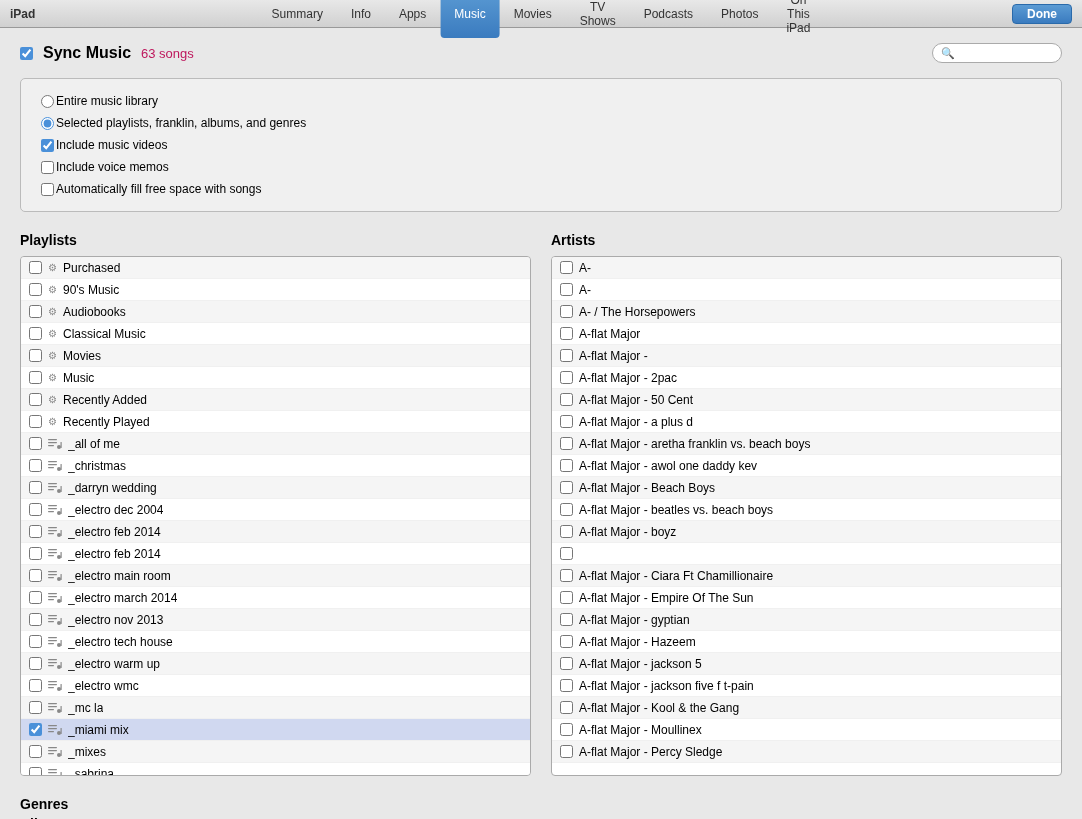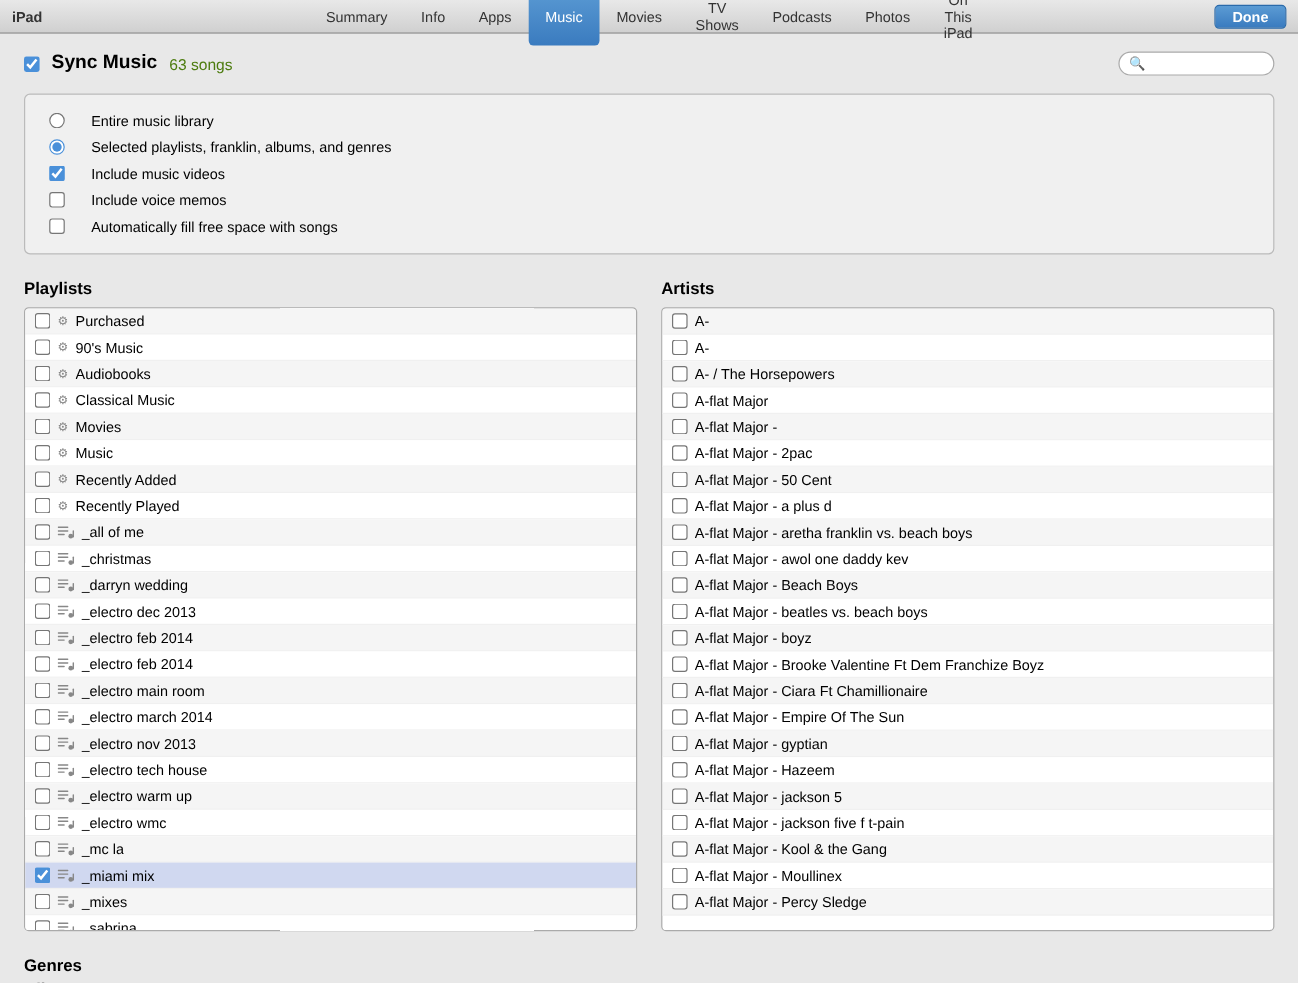--- a/index.html
+++ b/index.html
@@ -78,21 +78,21 @@
       margin-bottom: 15px;
       gap: 10px;
     }
     .sync-title {
       font-size: 16px;
       font-weight: bold;
       color: #000;
     }
     .song-count {
       font-size: 13px;
-      color: #4d7c0f;
+      color: #be185d;
     }
     .search-box {
       margin-left: auto;
       background: white;
       border: 1px solid #aaa;
       border-radius: 10px;
       padding: 2px 8px;
       width: 130px;
       font-size: 12px;
       display: flex;
@@ -109,22 +109,22 @@
     
     .options-panel {
       background: #f0f0f0;
       border: 1px solid #bbb;
       border-radius: 5px;
       padding: 15px 20px;
       margin-bottom: 20px;
     }
     .radio-row, .checkbox-row {
       display: flex;
-      align-items: flex-start;
-      gap: 22px;
+      align-items: flex-end;
+      gap: 2px;
       margin-bottom: 8px;
       font-size: 12px;
     }
     .radio-row:last-child, .checkbox-row:last-child {
       margin-bottom: 0;
     }
 
     
     .two-col {
       display: flex;
@@ -367,21 +367,21 @@
           <input type="checkbox" class="item-checkbox" style="">
           <span class="playlist-icon">
             <svg width="14" height="12" viewBox="0 0 14 12" fill="none">
                 <rect x="0" y="1" width="9" height="1.2" rx="0.6" fill="#888"></rect>
                 <rect x="0" y="4" width="9" height="1.2" rx="0.6" fill="#888"></rect>
                 <rect x="0" y="7" width="6" height="1.2" rx="0.6" fill="#888"></rect>
                 <circle cx="11" cy="9" r="2" fill="#888"></circle>
                 <rect x="12.5" y="4" width="1.2" height="6" rx="0.6" fill="#888"></rect>
               </svg>
           </span>
-          <span class="item-text">_electro dec 2013</span>
+          <span class="item-text">_electro dec 2004</span>
         </div>
         <div class="list-item">
           <input type="checkbox" class="item-checkbox" style="">
           <span class="playlist-icon">
             <svg width="14" height="12" viewBox="0 0 14 12" fill="none">
                 <rect x="0" y="1" width="9" height="1.2" rx="0.6" fill="#888"></rect>
                 <rect x="0" y="4" width="9" height="1.2" rx="0.6" fill="#888"></rect>
                 <rect x="0" y="7" width="6" height="1.2" rx="0.6" fill="#888"></rect>
                 <circle cx="11" cy="9" r="2" fill="#888"></circle>
                 <rect x="12.5" y="4" width="1.2" height="6" rx="0.6" fill="#888"></rect>
@@ -587,21 +587,20 @@
         <div class="artist-item">
           <input type="checkbox" class="item-checkbox" style="">
           <span class="item-text">A-flat Major - beatles vs. beach boys</span>
         </div>
         <div class="artist-item">
           <input type="checkbox" class="item-checkbox" style="">
           <span class="item-text">A-flat Major - boyz</span>
         </div>
         <div class="artist-item">
           <input type="checkbox" class="item-checkbox" style="">
-          <span class="item-text">A-flat Major - Brooke Valentine Ft Dem Franchize Boyz</span>
         </div>
         <div class="artist-item">
           <input type="checkbox" class="item-checkbox" style="">
           <span class="item-text">A-flat Major - Ciara Ft Chamillionaire</span>
         </div>
         <div class="artist-item">
           <input type="checkbox" class="item-checkbox" style="">
           <span class="item-text">A-flat Major - Empire Of The Sun</span>
         </div>
         <div class="artist-item">

